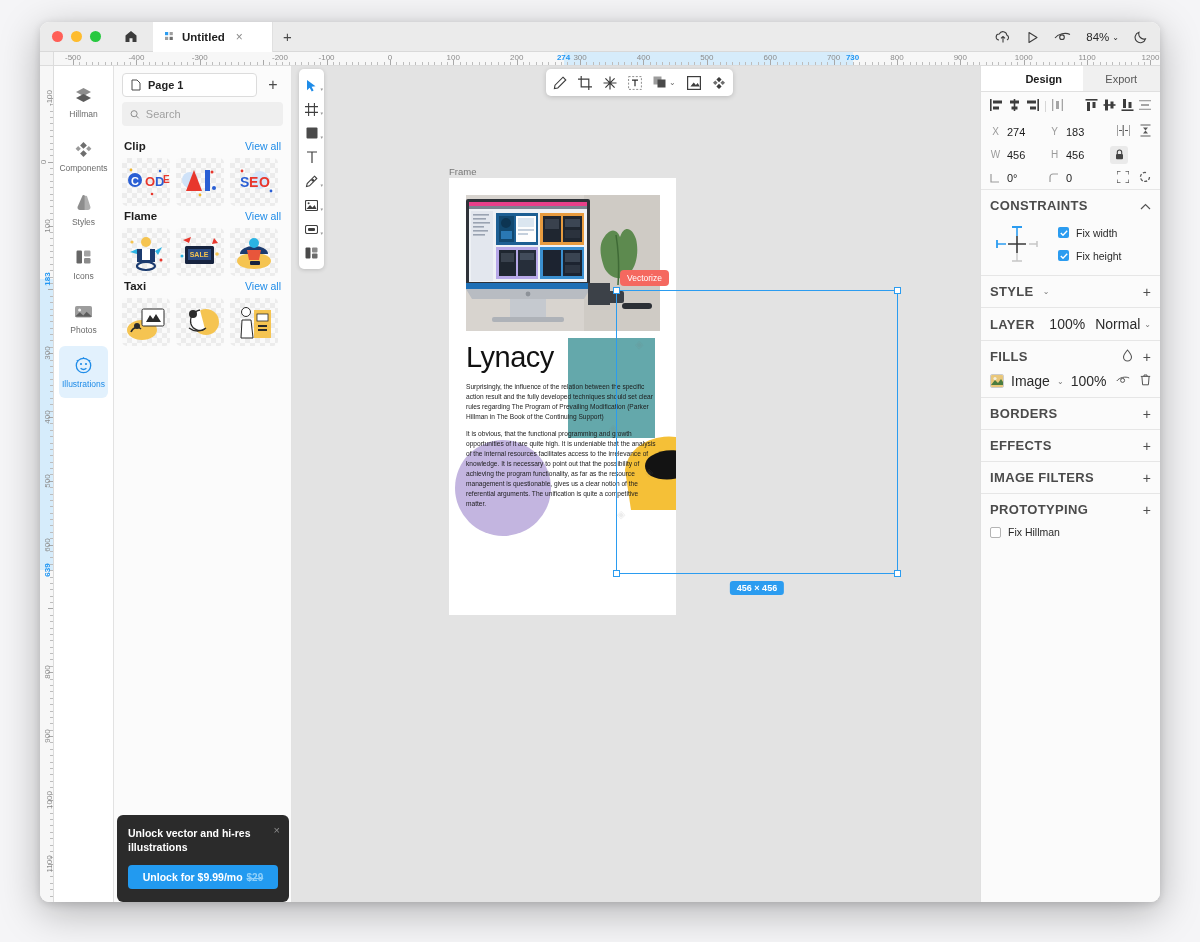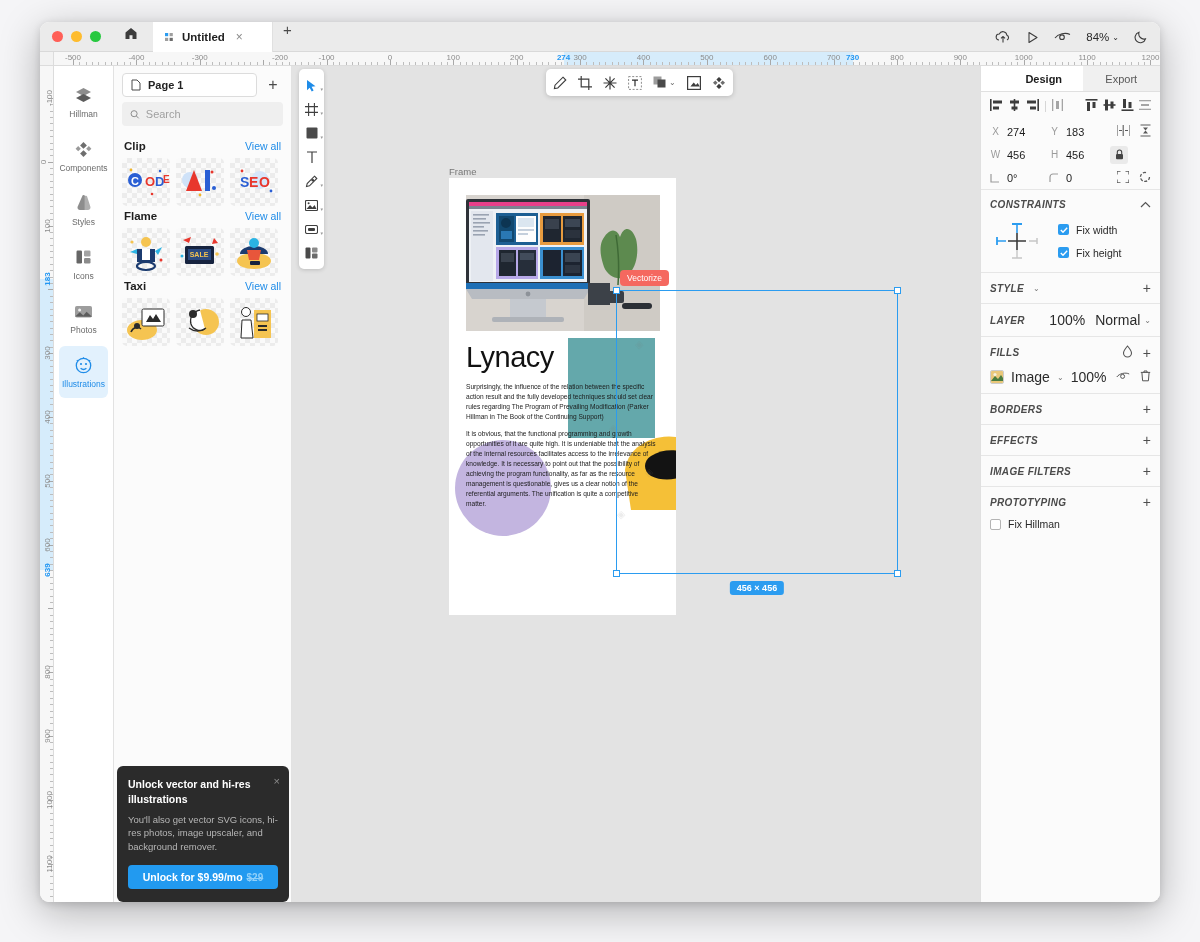--- a/index.html
+++ b/index.html
@@ -23,20 +23,21 @@
     display: flex;
     flex-direction: column;
   }
 
   
   .titlebar {
     height: 30px;
     background: #ebebeb;
     border-bottom: 1px solid #d9d9d9;
     display: flex;
+    align-items: center;
     position: relative;
     flex: 0 0 30px;
   }
   .traffic { display: flex; gap: 8px; padding-left: 12px; align-items: center; }
   .dot { width: 11px; height: 11px; border-radius: 50%; }
   .dot.red { background: #ff5f57; }
   .dot.yellow { background: #febc2e; }
   .dot.green { background: #28c840; }
   .home-btn {
     margin-left: 18px; width: 24px; height: 22px;
@@ -277,21 +278,21 @@
   .prop-val { font-size: 11px; color: #1d1d1d; }
   .prop-icons { display: flex; gap: 10px; margin-left: auto; color: #555; align-items: center; }
   .lock-btn {
     width: 18px; height: 18px; border-radius: 3px; background: #eaeaea;
     display: flex; align-items: center; justify-content: center; color: #444;
   }
   .sec {
     border-top: 1px solid #e6e6e6; padding: 8px 9px;
   }
   .sec-head { display: flex; align-items: center; gap: 5px; }
-  .sec-title { font-size: 10px; font-weight: bold; letter-spacing: .35px; color: #4b4b4b; font-style: italic; }
+  .sec-title { font-size: 13px; font-weight: bold; letter-spacing: .35px; color: #4b4b4b; }
   .sec-right { margin-left: auto; display: flex; align-items: center; gap: 10px; color: #555; }
   .sec-plus { font-size: 14px; line-height: 1; color: #4e4e4e; }
   .sec-val { font-size: 14px; color: #2b2b2b; }
   .constraints-body { display: flex; align-items: center; gap: 16px; padding: 10px 2px 2px 2px; }
   .cdiagram { width: 50px; height: 42px; position: relative; }
   .ccheck { display: flex; flex-direction: column; gap: 11px; }
   .ck { display: flex; align-items: center; gap: 7px; font-size: 10.5px; color: #2a2a2a; }
   .cbox { width: 11px; height: 11px; border-radius: 2px; background: #2b9cf0; display: flex; align-items: center; justify-content: center; }
   .cbox.empty { background: #fff; border: 1px solid #b4b4b4; }
   .fill-row { display: flex; align-items: center; gap: 7px; margin-top: 9px; }
@@ -901,21 +902,20 @@
                   <rect x="28" y="27" width="9" height="2" fill="#2b2b2b"></rect>
                   <rect x="28" y="31" width="9" height="2" fill="#2b2b2b"></rect>
                 </svg>
             </div>
           </div>
         </div>
 
         <div class="promo">
           <div class="promo-close">×</div>
           <div class="promo-title">Unlock vector and hi-res illustrations</div>
-          <div class="promo-text">You'll also get vector SVG icons, hi-res photos, image upscaler, and background remover.</div>
           <div class="promo-btn">
             <span>Unlock for $9.99/mo</span>
             <s>$29</s>
           </div>
         </div>
       </div>
 
       <div class="toolstrip">
         <div class="tool active">
           <svg width="11" height="13" viewBox="0 0 11 13">

